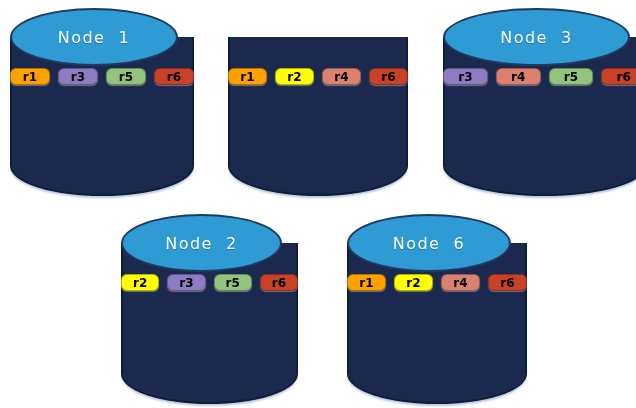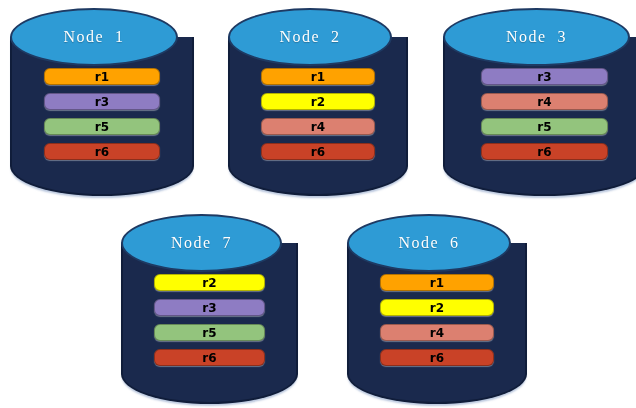--- a/index.html
+++ b/index.html
@@ -28,32 +28,31 @@
     box-sizing:border-box;
     box-shadow:0 3px 2px -1px rgba(150,170,205,0.65);
   }
   .cyl-top {
     position:absolute; left:0; right:16px; top:0; height:58px;
     border-radius:50%;
     border:2.5px solid #1E3A63;
     box-sizing:border-box;
     display:flex; align-items:center; justify-content:center;
     z-index:2;
-    font-family:Liberation Serif, serif;
   }
   .node-label {
     color:#ffffff;
     font-size:16px;
     letter-spacing:1.5px;
     white-space:pre;
     text-shadow:0 1px 1px rgba(0,0,0,0.25);
   }
   .bars {
     position:absolute; left:0; right:0; top:60px;
-    display:flex; flex-direction:column; align-items:center; gap:8px;
+    display:flex; flex-direction:row; align-items:center; gap:8px;
     z-index:3;
   }
   .bar {
     width:63%; height:17px;
     border-radius:6px;
     border:1px solid rgba(0,0,0,0.30);
     box-sizing:border-box;
     display:flex; align-items:center; justify-content:center;
     font-weight:bold; font-size:12px; color:#000000;
     box-shadow:0 1px 1px rgba(255,255,255,0.35);
@@ -72,23 +71,20 @@
     <div class="bars">
         <div class="bar" style="background: rgb(255, 162, 0);">r1</div>
         <div class="bar" style="background: rgb(142, 124, 195);">r3</div>
         <div class="bar" style="background: rgb(147, 196, 125);">r5</div>
         <div class="bar" style="background: rgb(201, 66, 39);">r6</div>
       </div>
   </div>
 
   <div class="cylinder pos-n2">
     <div class="cyl-body" style="background: rgb(26, 41, 77);"></div>
-    <div class="cyl-top" style="background: rgb(46, 155, 213); border-color: rgb(30, 58, 99);">
-      <span class="node-label">Node  2</span>
-    </div>
     <div class="bars">
         <div class="bar" style="background: rgb(255, 162, 0);">r1</div>
         <div class="bar" style="background: rgb(255, 255, 0);">r2</div>
         <div class="bar" style="background: rgb(220, 128, 112);">r4</div>
         <div class="bar" style="background: rgb(201, 66, 39);">r6</div>
       </div>
   </div>
 
   <div class="cylinder pos-n3">
     <div class="cyl-body" style="background: rgb(26, 41, 77);"></div>
@@ -99,21 +95,21 @@
         <div class="bar" style="background: rgb(142, 124, 195);">r3</div>
         <div class="bar" style="background: rgb(220, 128, 112);">r4</div>
         <div class="bar" style="background: rgb(147, 196, 125);">r5</div>
         <div class="bar" style="background: rgb(201, 66, 39);">r6</div>
       </div>
   </div>
 
   <div class="cylinder pos-n4">
     <div class="cyl-body" style="background: rgb(26, 41, 77);"></div>
     <div class="cyl-top" style="background: rgb(46, 155, 213); border-color: rgb(30, 58, 99);">
-      <span class="node-label">Node  7</span>
+      <span class="node-label">Node  2</span>
     </div>
     <div class="bars">
         <div class="bar" style="background: rgb(255, 255, 0);">r2</div>
         <div class="bar" style="background: rgb(142, 124, 195);">r3</div>
         <div class="bar" style="background: rgb(147, 196, 125);">r5</div>
         <div class="bar" style="background: rgb(201, 66, 39);">r6</div>
       </div>
   </div>
 
   <div class="cylinder pos-n5">

